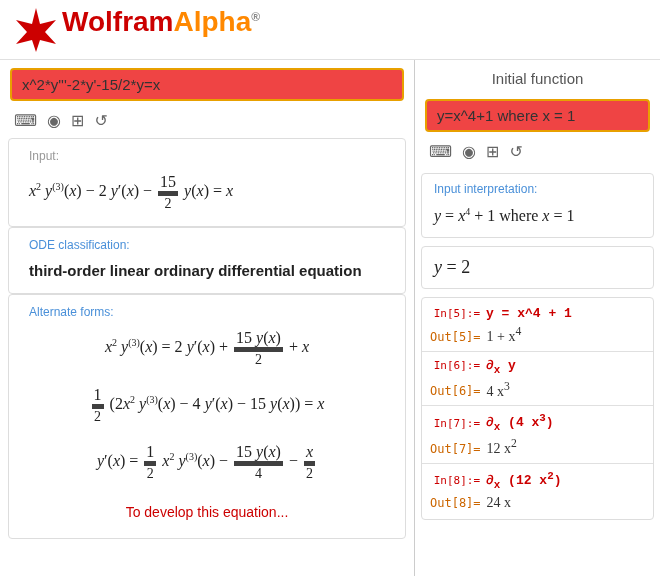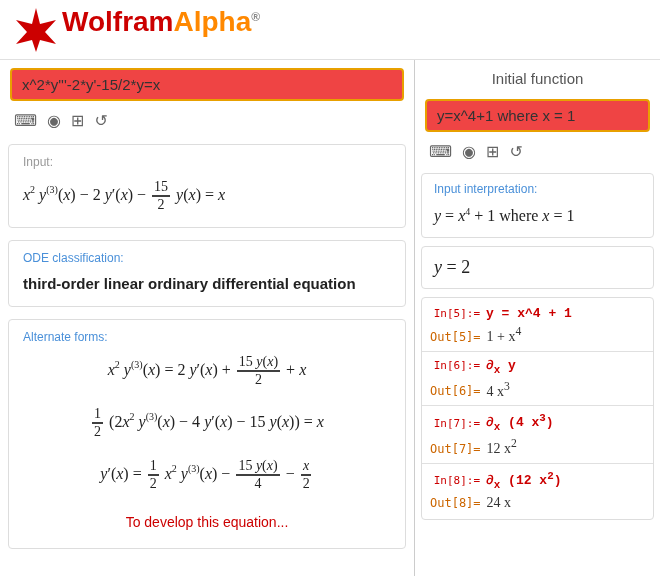--- a/index.html
+++ b/index.html
@@ -84,22 +84,22 @@
     .toolbar-icon {
       font-size: 16px;
       color: #666;
       cursor: pointer;
     }
 
     
     .section {
       border: 1px solid #ddd;
       border-radius: 4px;
-      margin: 6px 8px;
-      padding: 10px 14px;
+      margin: 0 8px;
+      padding: 10px 20px;
     }
     .section-label {
       color: #999;
       font-size: 12px;
       margin-bottom: 6px;
     }
     .section-label.blue {
       color: #4a90d9;
     }
 
@@ -111,23 +111,23 @@
       padding: 4px 0;
     }
     .math-block .frac {
       display: inline-flex;
       flex-direction: column;
       align-items: center;
       vertical-align: middle;
       margin: 0 2px;
     }
     .math-block .frac .num {
-      border-bottom: 2px solid #404040;
+      border-bottom: 5px solid #404040;
       padding: 0 2px;
-      font-size: 14px;
+      font-size: 16px;
     }
     .math-block .frac .den {
       padding: 0 2px;
       font-size: 14px;
     }
     .math-block sup { font-size: 10px; }
 
     .ode-text {
       font-family: Arial, sans-serif;
       font-size: 15px;

